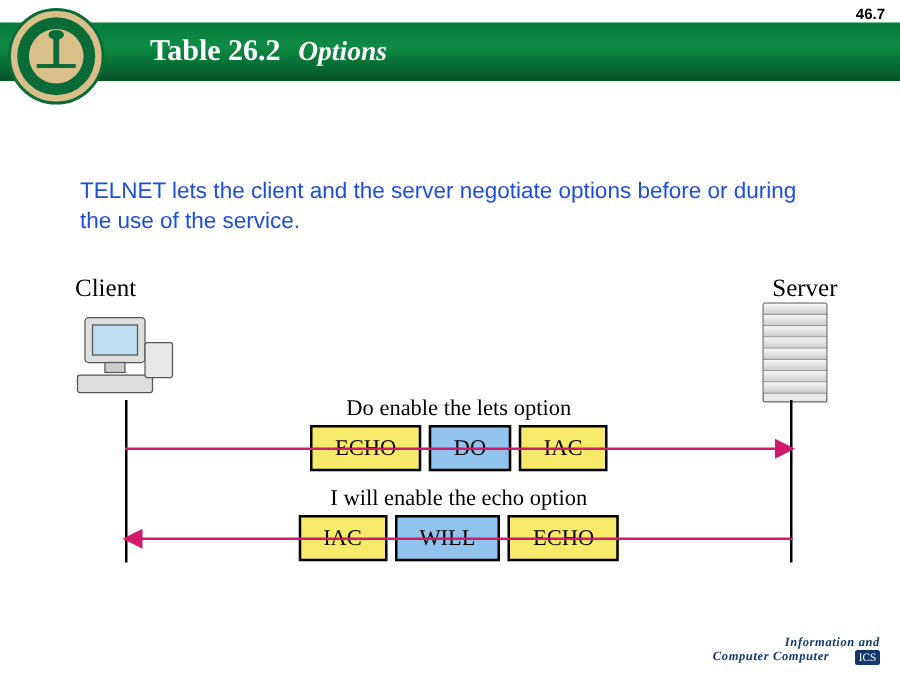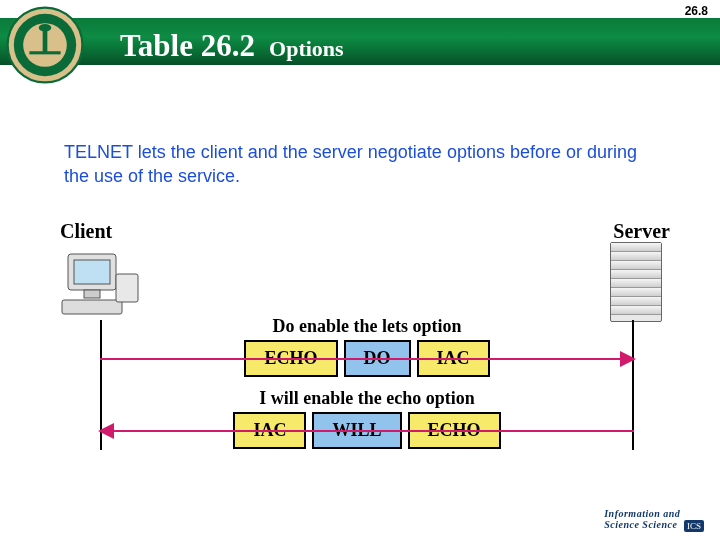--- a/index.html
+++ b/index.html
@@ -29,22 +29,22 @@
     z-index: 2;
   }
   .title-text {
     position: absolute;
     top: 28px;
     left: 120px;
     color: #ffffff;
     font-size: 22px;
     font-weight: bold;
   }
-  .title-text .table-label { font-family: "Times New Roman", serif; font-weight: bold; font-size: 31px; }
-  .title-text .options-label { font-family: "Times New Roman", serif; font-size: 22px; font-weight: bold; margin-left: 8px; }
+  .title-text .table-label { font-family: "Times New Roman", serif; font-weight: bold; font-size: 24px; }
+  .title-text .options-label { font-family: "Times New Roman", serif; font-style: italic; font-size: 22px; font-weight: bold; margin-left: 8px; }
   .page-num {
     position: absolute;
     top: 4px;
     right: 12px;
     font-size: 12px;
     color: #000;
     font-weight: bold;
   }
   .body-text {
     position: absolute;
@@ -54,21 +54,20 @@
     font-size: 18px;
     color: #1d4ed8;
     line-height: 1.35;
   }
   .diagram {
     position: absolute;
     top: 220px;
     left: 40px;
     right: 40px;
     height: 240px;
-    font-weight: bold;
   }
   .lbl-client {
     position: absolute;
     top: 0;
     left: 20px;
     font-family: "Comic Sans MS", cursive;
     font-size: 20px;
   }
   .lbl-server {
     position: absolute;
@@ -157,39 +156,39 @@
     text-align: center;
   }
   .yellow { background: #f7e96a; }
   .blue { background: #92c3ec; }
   .footer-logo {
     position: absolute;
     bottom: 8px;
     right: 16px;
     font-size: 10px;
     color: #13386b;
-    text-align: left;
+    text-align: right;
     font-family: "Times New Roman", serif;
   }
   .footer-logo .line1 { font-weight: bold; font-style: italic; letter-spacing: 0.5px; }
   .footer-logo .badge {
     display: inline-block;
     background: #13386b;
     color: #fff;
     font-size: 9px;
     padding: 1px 3px;
     border-radius: 2px;
-    margin-left: 4px;
+    margin-left: 18px;
     vertical-align: middle;
   }
 </style>
 </head>
 <body>
 
-<div class="page-num">26.8</div>
+<div class="page-num">46.7</div>
 
 <div class="header-bar"></div>
 
 <div class="logo-seal">
   <svg viewBox="0 0 100 100" width="78" height="78">
     <circle cx="50" cy="50" r="48" fill="#d9c08a" stroke="#0a6b38" stroke-width="3"></circle>
     <circle cx="50" cy="50" r="40" fill="#0a6b38"></circle>
     <circle cx="50" cy="50" r="28" fill="#d9c08a"></circle>
     <rect x="30" y="58" width="40" height="4" fill="#0a6b38"></rect>
     <rect x="47" y="30" width="6" height="30" fill="#0a6b38"></rect>
@@ -250,15 +249,15 @@
       <div class="obox blue">WILL</div>
       <div class="obox yellow">ECHO</div>
     </div>
     <div class="arrow-line"></div>
     <div class="arrow-head left"></div>
   </div>
 </div>
 
 <div class="footer-logo">
   <span class="line1">Information and</span><br>
-  <span class="line1">Science Science</span>
+  <span class="line1">Computer Computer</span>
   <span class="badge">ICS</span>
 </div>
 
 </body></html>

